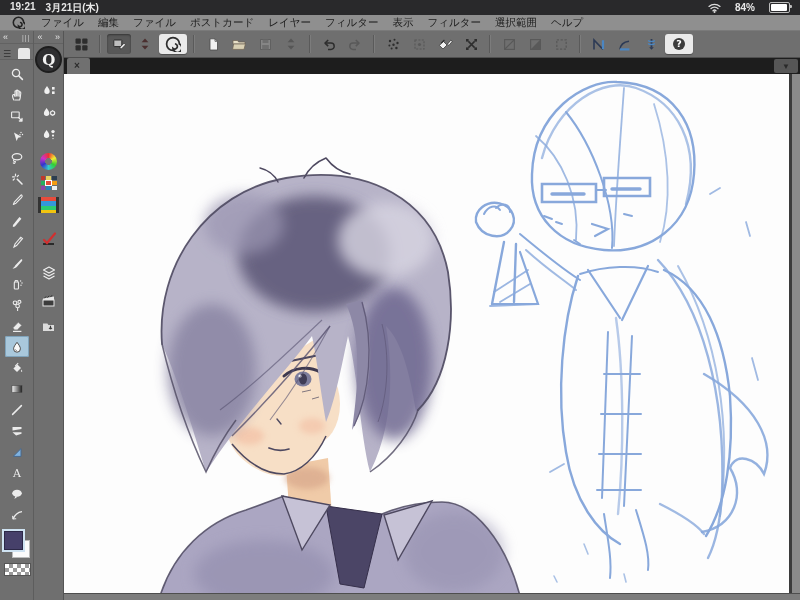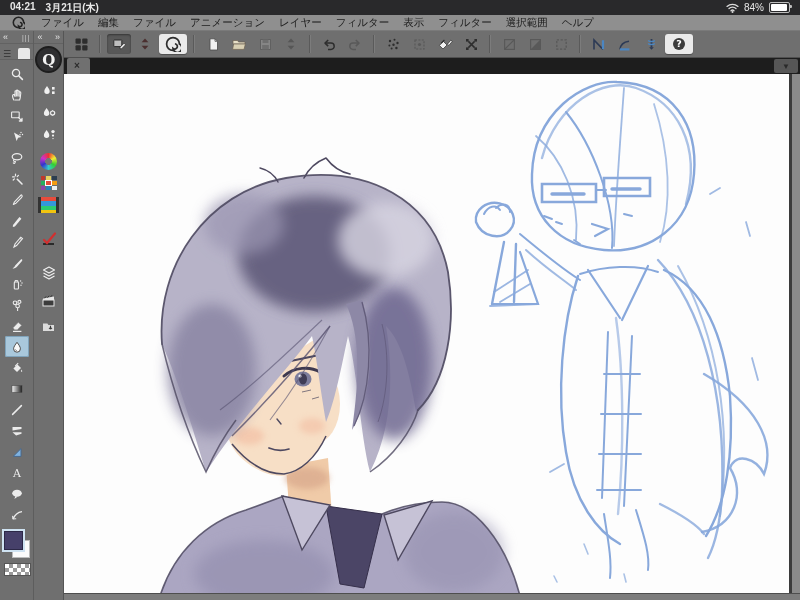--- a/index.html
+++ b/index.html
@@ -4,21 +4,21 @@
 <style>
   html,body{margin:0;padding:0;}
   body{width:800px;height:600px;overflow:hidden;position:relative;
        font-family:"Liberation Sans","DejaVu Sans",sans-serif;
        background:#6f6f6f;-webkit-font-smoothing:antialiased;}
   
   .statusbar{height:15px;background:#29292b;color:#e8e8e8;display:flex;
              align-items:center;justify-content:space-between;font-size:10px;
              padding:0 10px;font-weight:bold;}
   .statusbar .left{display:flex;gap:10px;}
-  .statusbar .right{display:flex;align-items:center;gap:5px;font-weight:normal;}
+  .statusbar .right{display:flex;align-items:center;gap:14px;font-weight:bold;}
   .battery{width:19px;height:9px;border:1px solid #bdbdbd;border-radius:2px;
            position:relative;display:inline-block;}
   .battery::after{content:"";position:absolute;right:-3px;top:2px;width:2px;height:3px;
            background:#bdbdbd;border-radius:0 1px 1px 0;}
   .battery .lvl{position:absolute;left:1px;top:1px;bottom:1px;width:84%;background:#fff;border-radius:1px;}
   
   .menubar{height:15px;background:#8f8f8f;display:flex;align-items:center;
            font-size:10.5px;color:#1c1c1c;padding:0 4px;border-bottom:1px solid #7a7a7a;}
   .menubar .applogo{width:16px;height:13px;display:flex;align-items:center;justify-content:center;margin:0 8px 0 6px;}
   .menubar .mitem{padding:0 7px;cursor:default;}
@@ -77,21 +77,21 @@
   .rstrip{width:8px;background:#8a8a8a;border-left:3px solid #3b3b3b;}
   .bstrip{height:6px;background:#7d7d7d;border-top:1px solid #4e4e4e;}
   .art{position:absolute;inset:0;}
   svg{display:block;}
 </style>
 </head>
 <body>
 
 <div class="statusbar">
   <div class="left">
-    <span>04:21</span>
+    <span>19:21</span>
     <span>3月21日(木)</span>
   </div>
   <div class="right">
     <span>
       <svg width="13" height="10" viewBox="0 0 13 10">
           <path d="M1,3.4C4.2,.6 8.8,.6 12,3.4M3,5.6c2-1.8 5-1.8 7,0M5,7.7c.9-.8 2.1-.8 3,0" stroke="#dcdcdc" stroke-width="1.3" fill="none" stroke-linecap="round"></path>
           <circle cx="6.5" cy="9" r="1" fill="#dcdcdc"></circle>
         </svg>
     </span>
     <span>84%</span>
@@ -103,21 +103,21 @@
 
 <div class="menubar">
   <span class="applogo">
     <svg width="13" height="13" viewBox="0 0 14 14">
         <path d="M7,12.6A5.6,5.6 0 1 1 12.6,7A3.9,3.9 0 1 1 7,10.9A2.3,2.3 0 1 0 9.3,7" fill="none" stroke="#232323" stroke-width="1.7" stroke-linecap="round"></path>
       </svg>
   </span>
   <span class="mitem">ファイル</span>
   <span class="mitem">編集</span>
   <span class="mitem">ファイル</span>
-  <span class="mitem">アニメーション</span>
+  <span class="mitem">ポストカード</span>
   <span class="mitem">レイヤー</span>
   <span class="mitem">フィルター</span>
   <span class="mitem">表示</span>
   <span class="mitem">フィルター</span>
   <span class="mitem">選択範囲</span>
   <span class="mitem">ヘルプ</span>
 </div>
 
 <div class="main">
 

